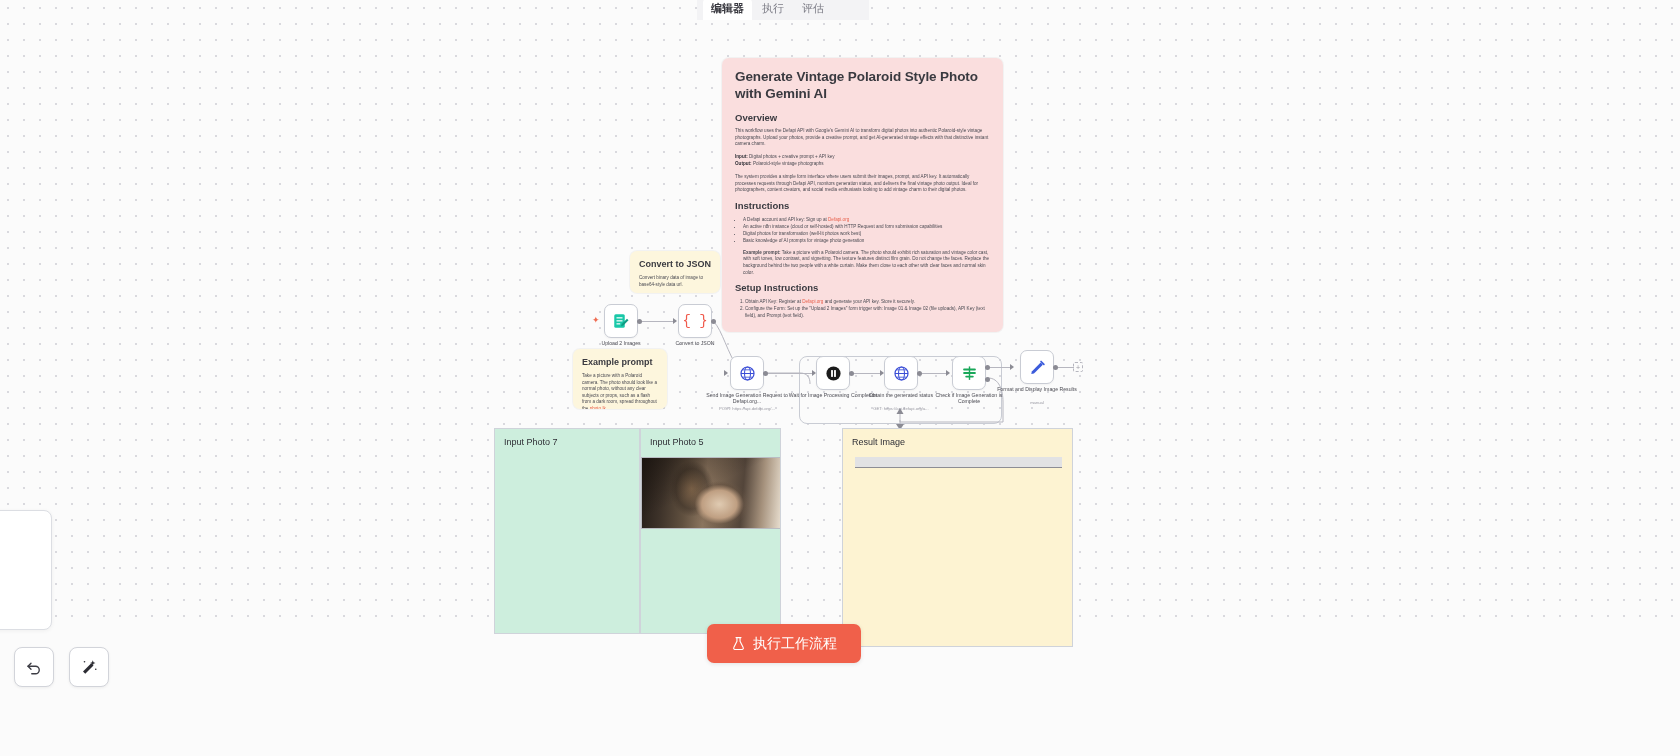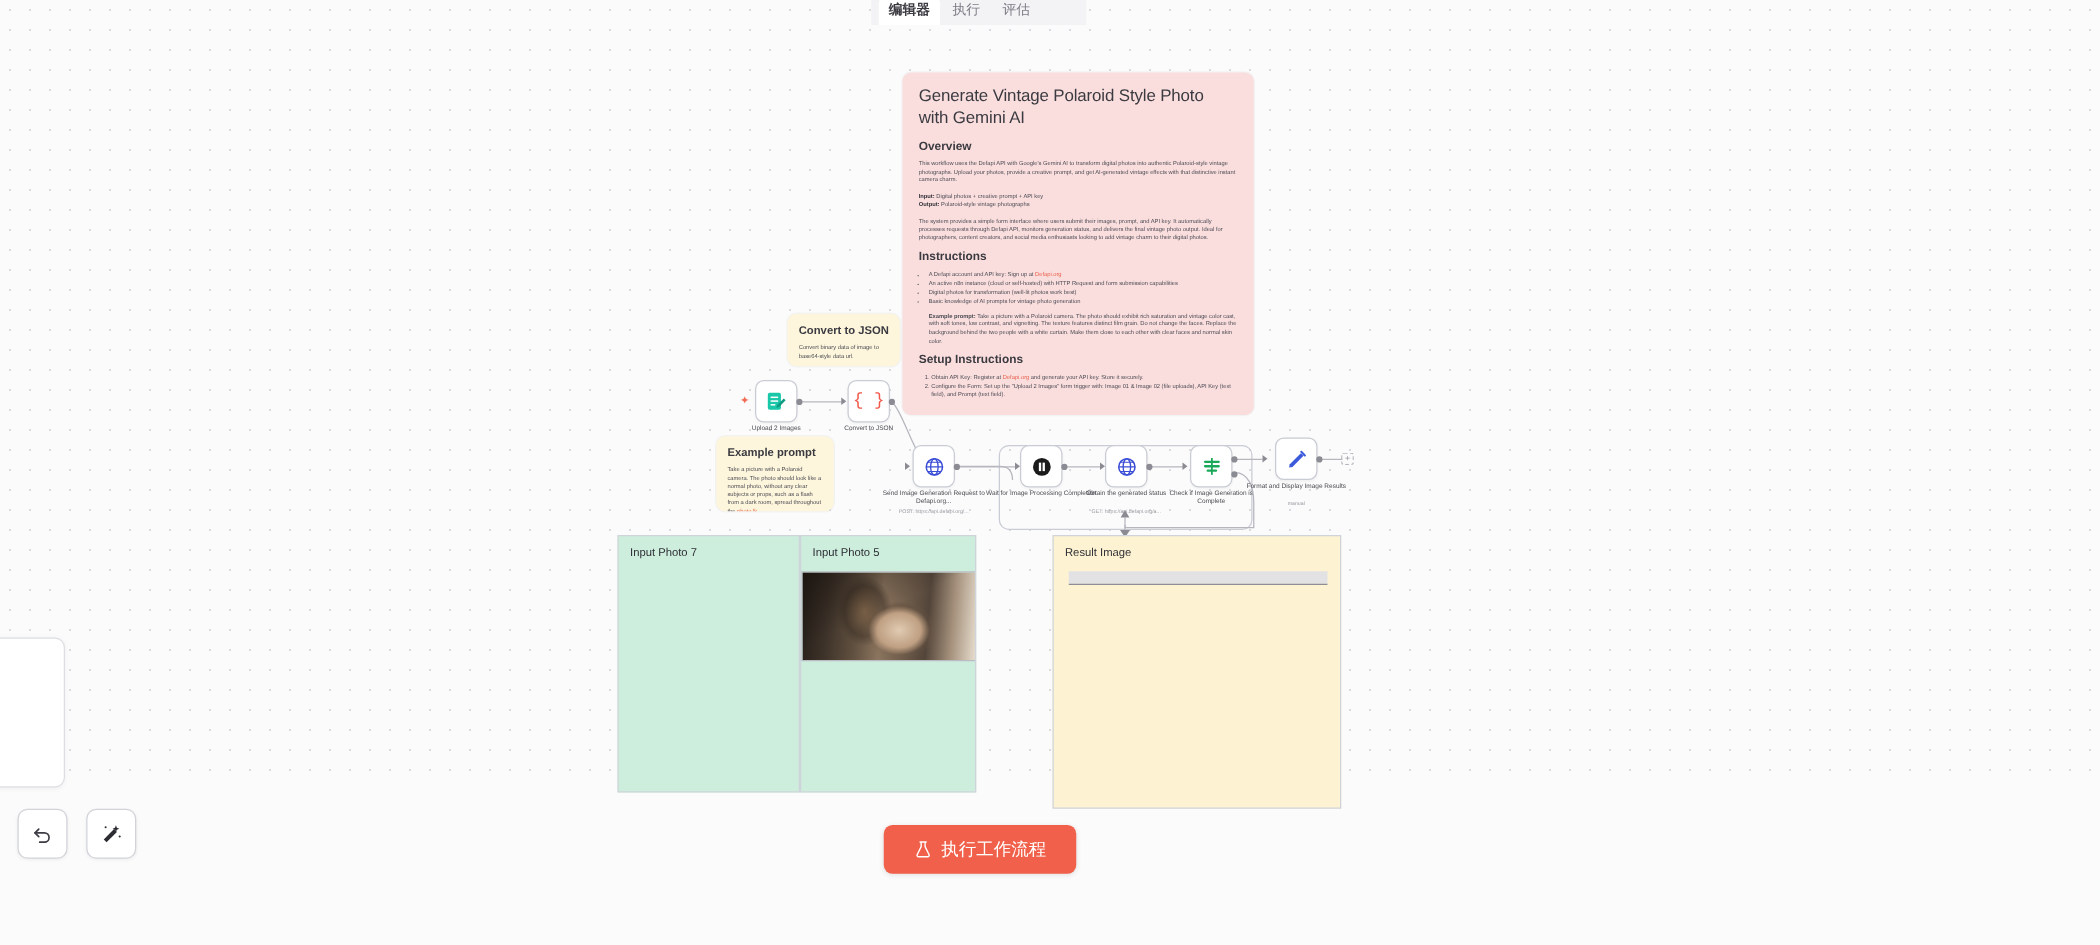--- a/index.html
+++ b/index.html
@@ -44,21 +44,21 @@
     position: absolute;
     border-radius: 7px;
     box-shadow: 0 0 0 1px rgba(0,0,0,0.035);
     overflow: hidden;
   }
   .sticky.pink { background: #fadede; }
   .sticky.yellow { background: #fdf6dd; }
 
   .note-pad { padding: 11px 13px 10px 13px; }
 
-  .n-h1 { font-size: 13.5px; font-weight: 400; color: #3a3a40; line-height: 16.5px; margin: 0 0 10px 0; letter-spacing: -0.1px;}
+  .n-h1 { font-size: 13.5px; font-weight: 700; color: #3a3a40; line-height: 16.5px; margin: 0 0 10px 0; letter-spacing: -0.1px;}
   .n-h2 { font-size: 9.5px; font-weight: 700; color: #3a3a40; margin: 0 0 4px 0; line-height: 12px; }
   .n-p  { font-size: 4.6px; color: #4a4a52; line-height: 6.6px; margin: 0 0 6px 0; }
   .n-p b { font-weight: 700; color: #2f2f36; }
   .n-ul { margin: 0 0 6px 0; padding-left: 8px; }
   .n-ul li { font-size: 4.6px; color: #4a4a52; line-height: 7px; }
   .n-ol { margin: 0; padding-left: 10px; }
   .n-ol li { font-size: 4.6px; color: #4a4a52; line-height: 7px; }
   .n-ind { font-size: 4.6px; color: #4a4a52; line-height: 6.6px; margin: 0 0 6px 0; padding-left: 8px; }
   .lk { color: #e8604c; text-decoration: none; }
 
@@ -168,21 +168,21 @@
     position: absolute;
     left: -10px; top: 510px;
     width: 62px; height: 120px;
     background: #ffffff;
     border: 1px solid #dcdee3;
     border-radius: 8px;
     box-shadow: 0 1px 4px rgba(0,0,0,0.05);
   }
   .exec-btn {
     position: absolute;
-    left: 707px; top: 660px;
+    left: 707px; top: 624px;
     width: 154px; height: 39px;
     background: #f0604a;
     border: none;
     border-radius: 7px;
     color: #ffffff;
     font-size: 14px;
     font-family: "Liberation Sans", sans-serif;
     display: flex; align-items: center; justify-content: center;
     gap: 7px;
     cursor: pointer;

